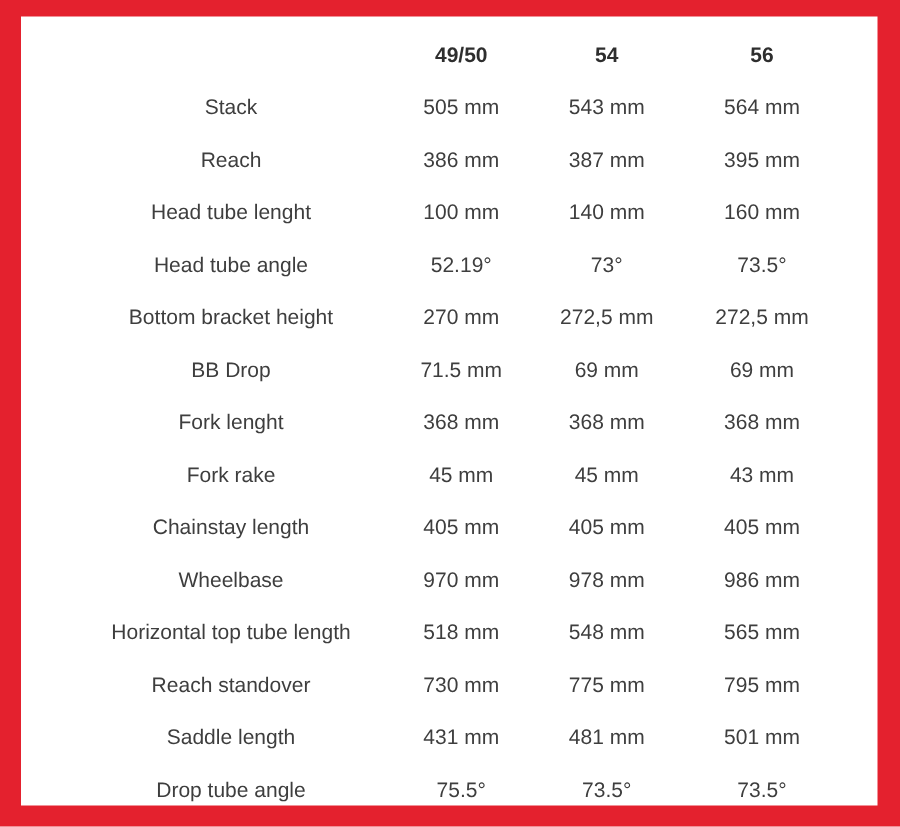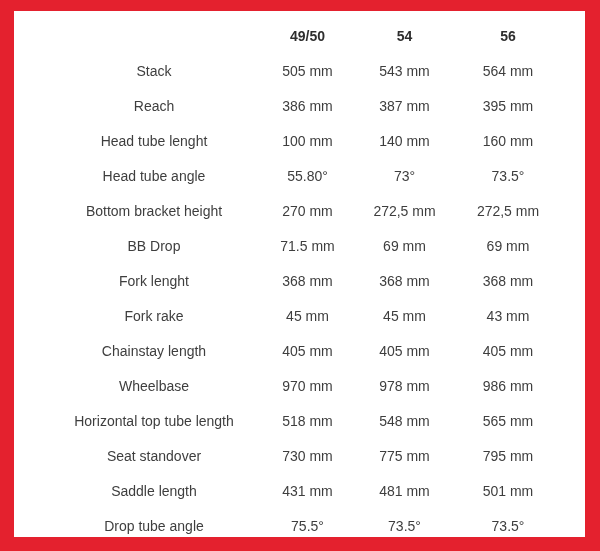--- a/index.html
+++ b/index.html
@@ -88,21 +88,21 @@
         <td>395 mm</td>
       </tr>
       <tr>
         <td class="label">Head tube lenght</td>
         <td>100 mm</td>
         <td>140 mm</td>
         <td>160 mm</td>
       </tr>
       <tr>
         <td class="label">Head tube angle</td>
-        <td>55.80°</td>
+        <td>52.19°</td>
         <td>73°</td>
         <td>73.5°</td>
       </tr>
       <tr>
         <td class="label">Bottom bracket height</td>
         <td>270 mm</td>
         <td>272,5 mm</td>
         <td>272,5 mm</td>
       </tr>
       <tr>
@@ -135,21 +135,21 @@
         <td>978 mm</td>
         <td>986 mm</td>
       </tr>
       <tr>
         <td class="label">Horizontal top tube length</td>
         <td>518 mm</td>
         <td>548 mm</td>
         <td>565 mm</td>
       </tr>
       <tr>
-        <td class="label">Seat standover</td>
+        <td class="label">Reach standover</td>
         <td>730 mm</td>
         <td>775 mm</td>
         <td>795 mm</td>
       </tr>
       <tr>
         <td class="label">Saddle length</td>
         <td>431 mm</td>
         <td>481 mm</td>
         <td>501 mm</td>
       </tr>

